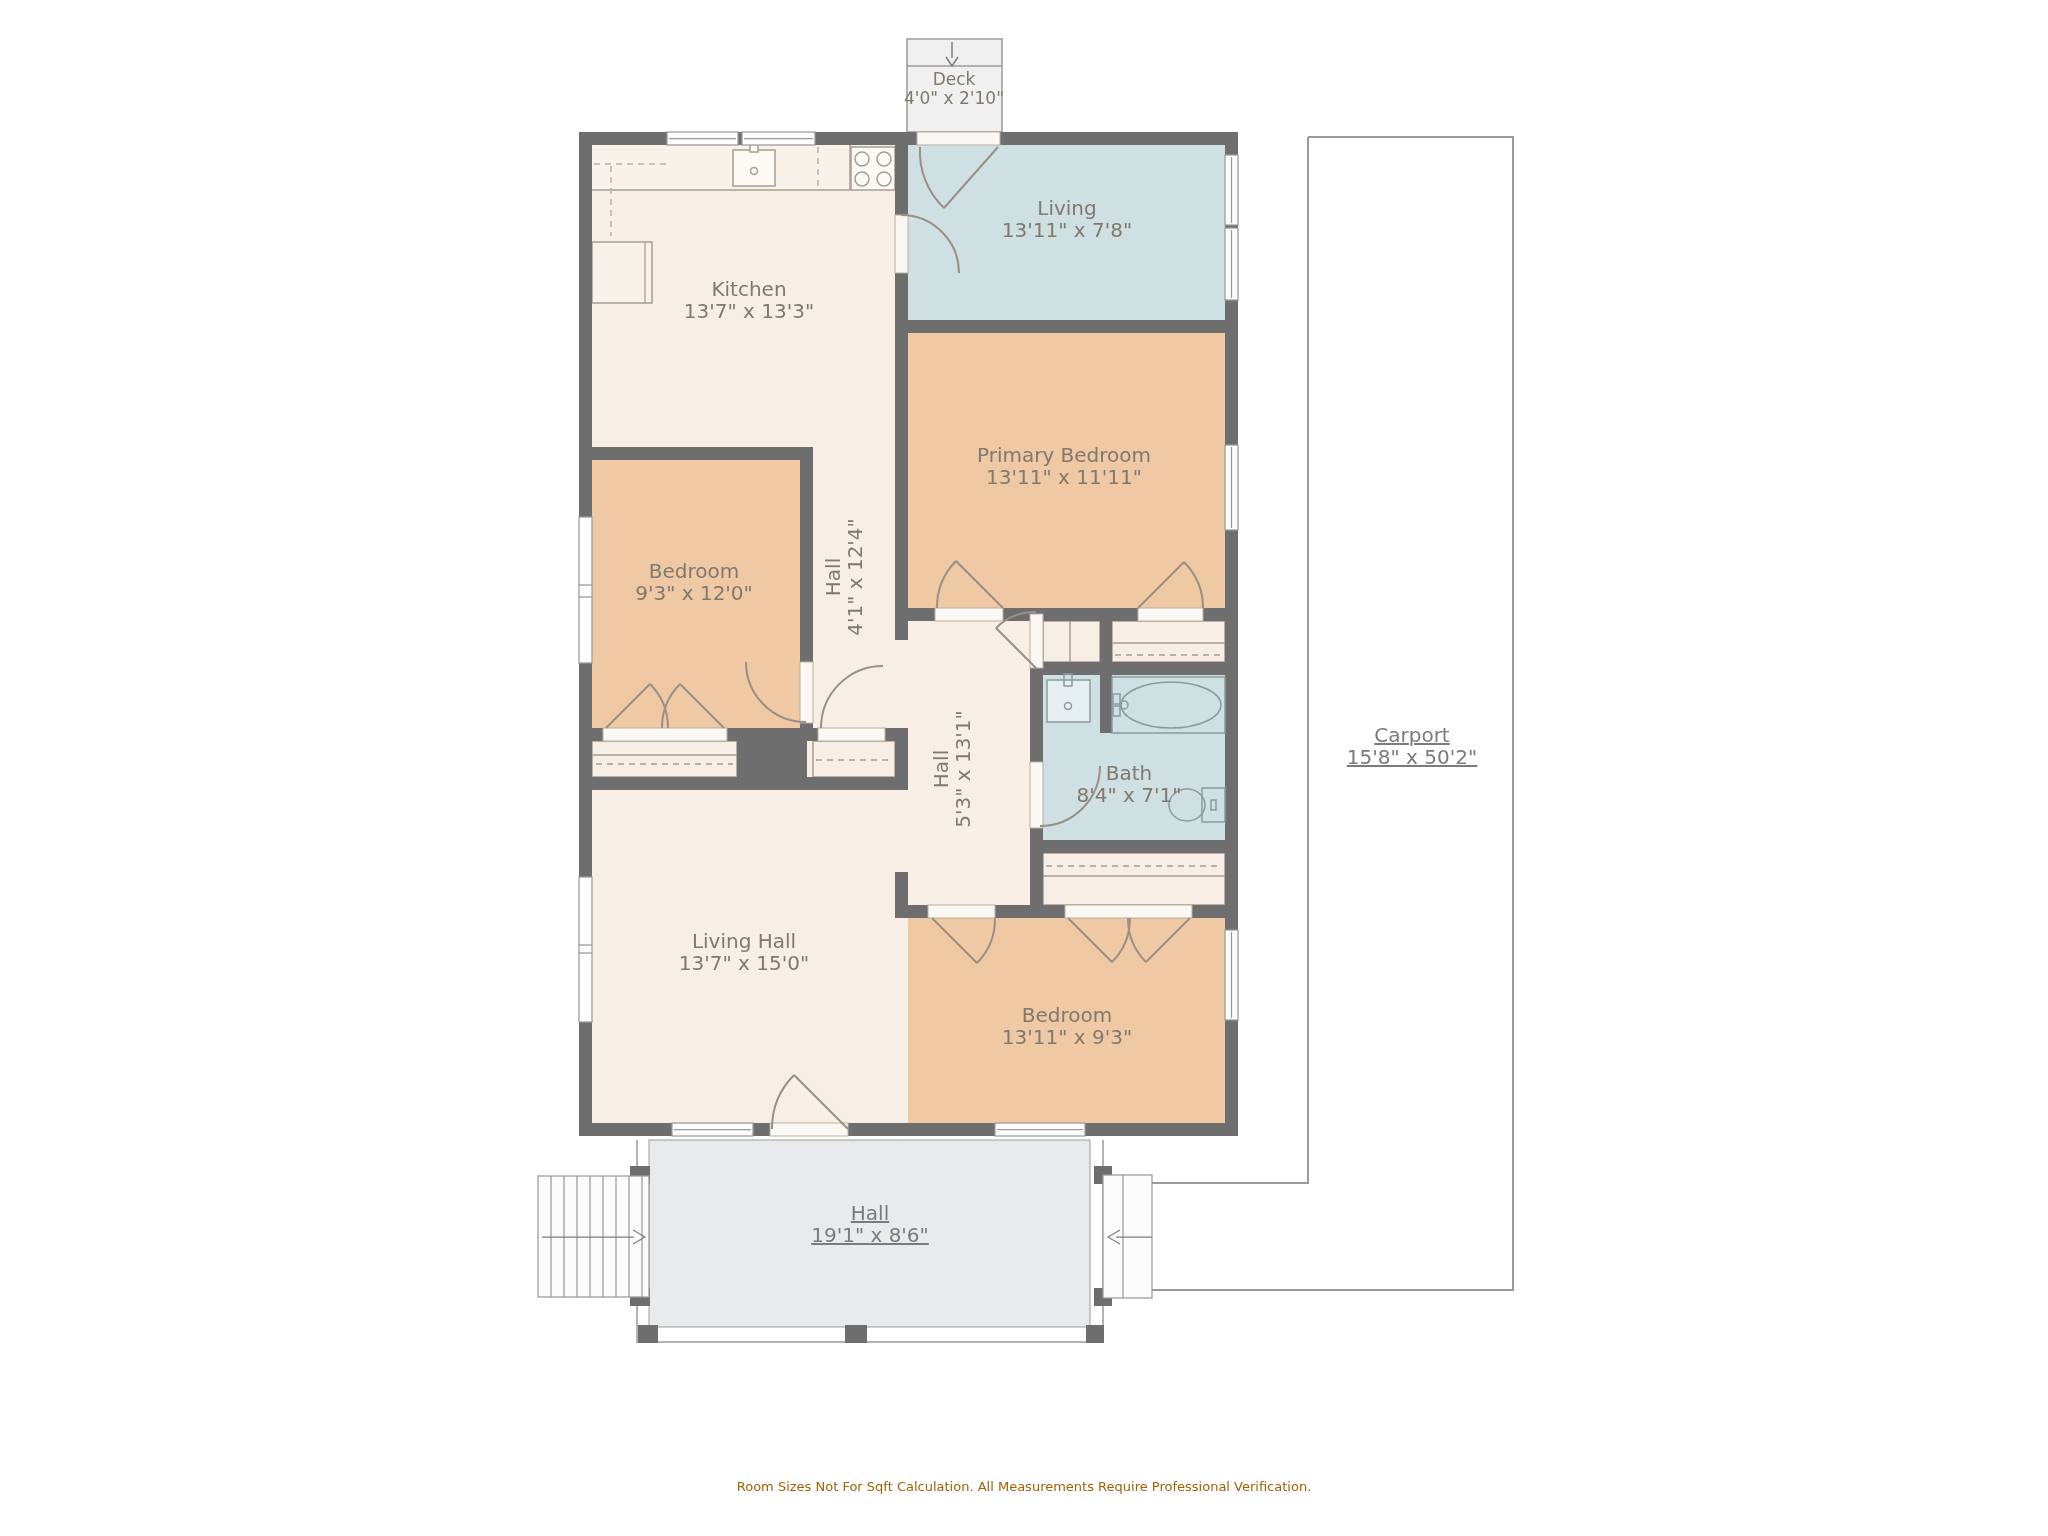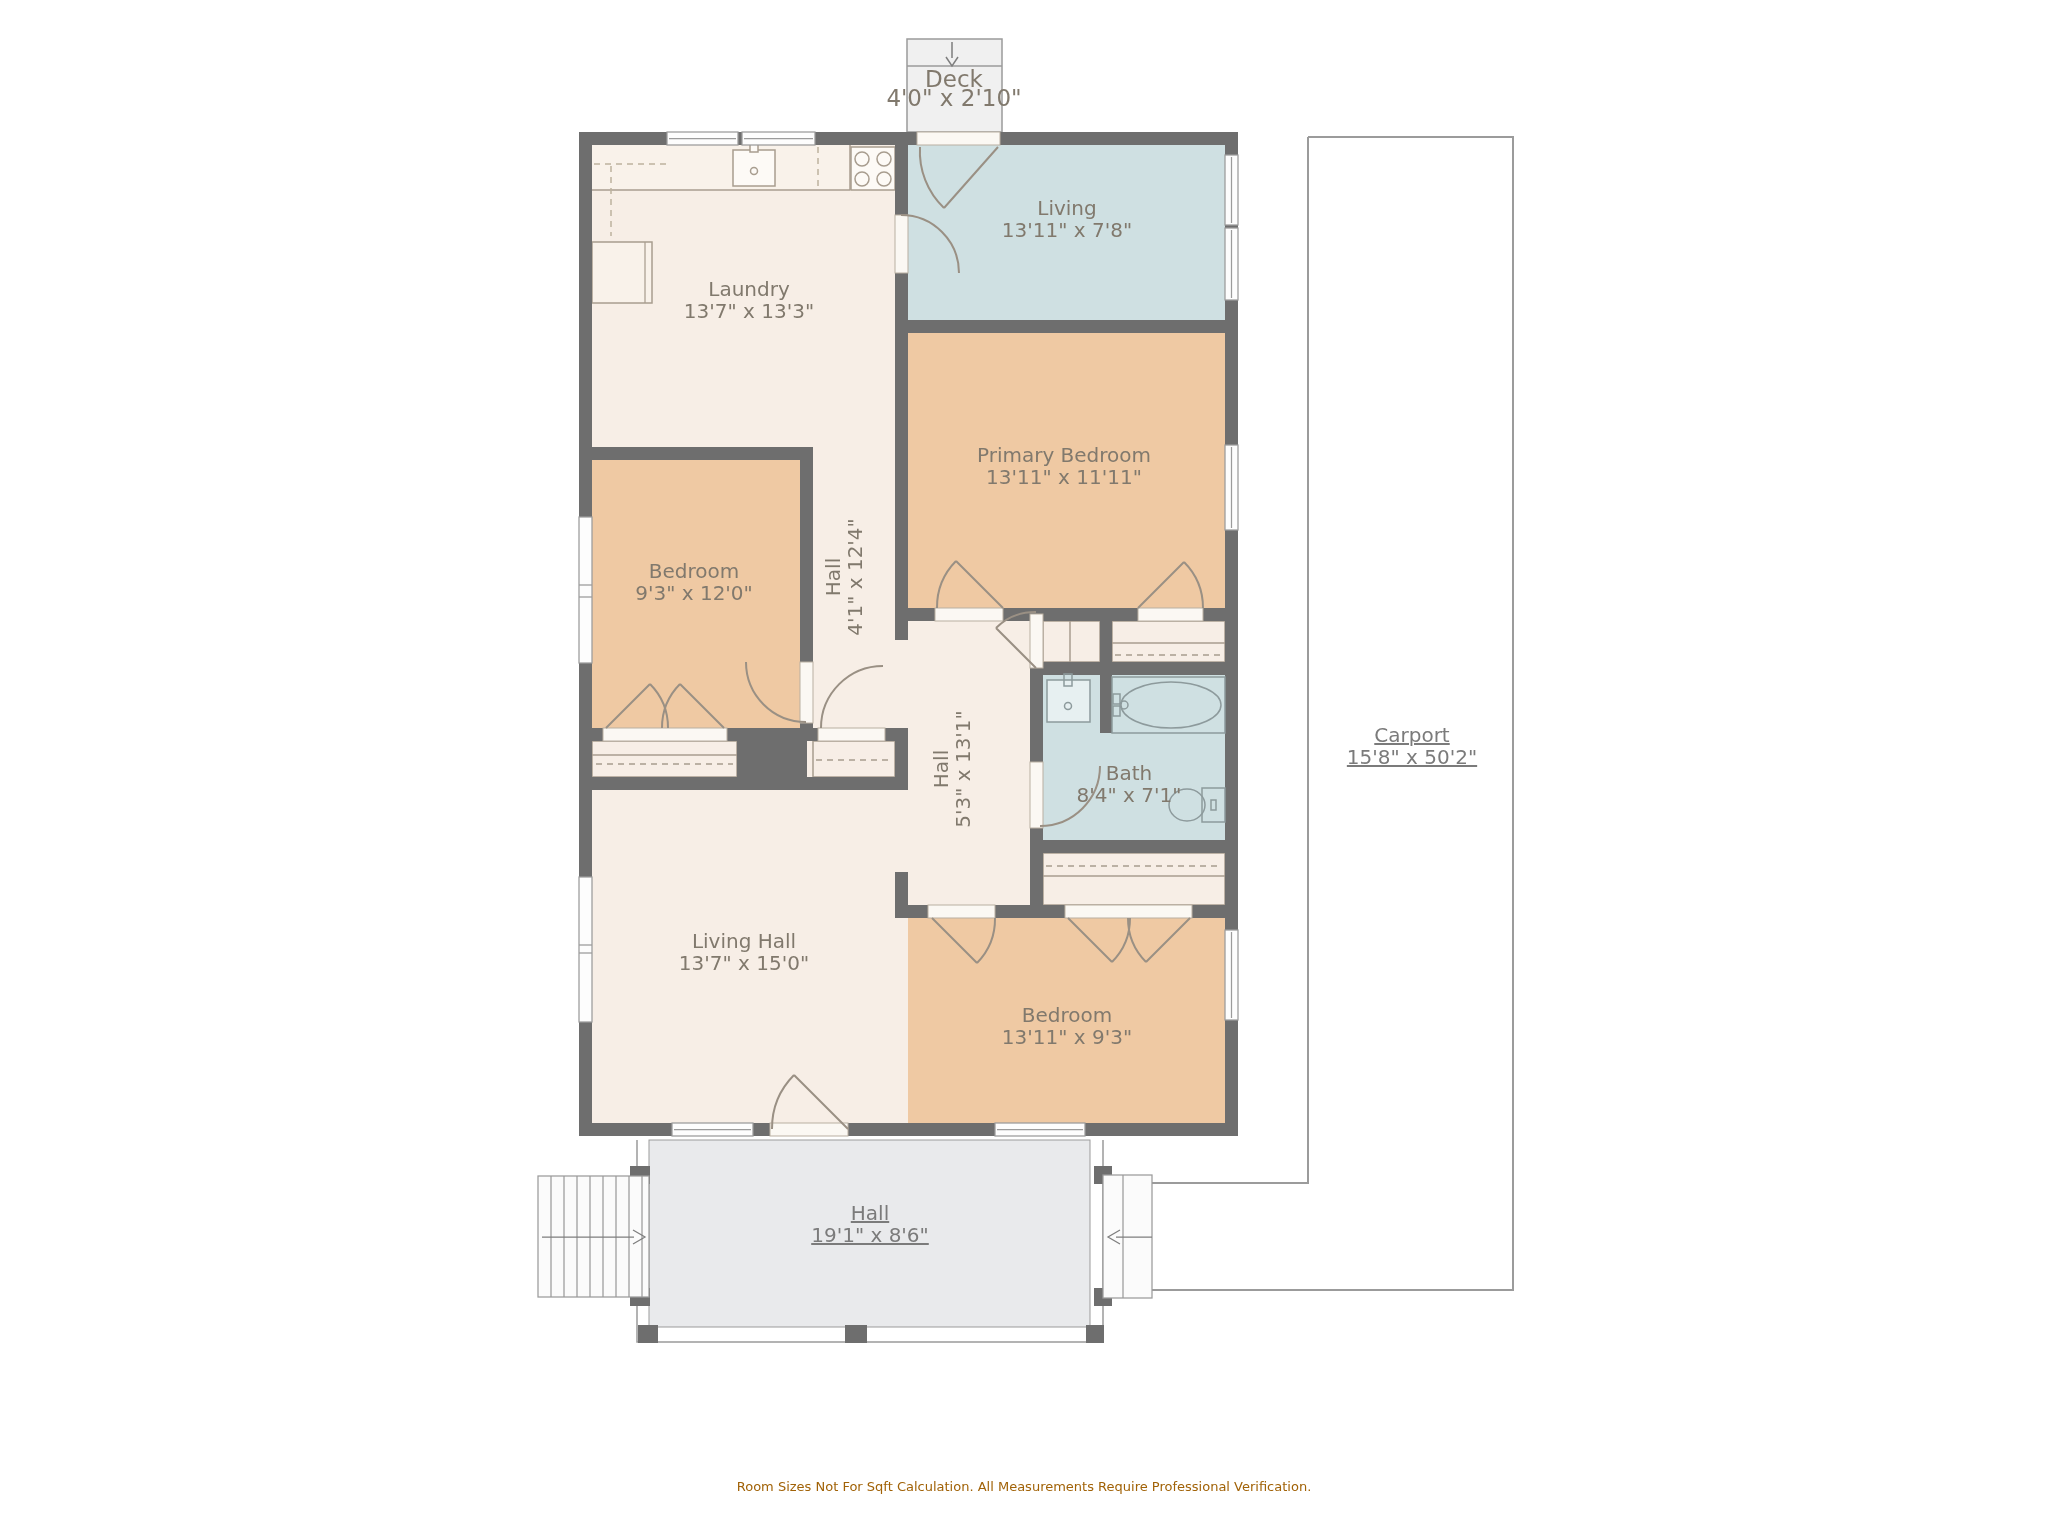--- a/index.html
+++ b/index.html
@@ -1,21 +1,21 @@
 <!DOCTYPE html>
 <html><head>
 <meta charset="utf-8">
 <style>
   html,body{margin:0;padding:0;background:#ffffff;}
   .canvas{position:relative;width:2048px;height:1536px;background:#ffffff;overflow:hidden;
           font-family:"DejaVu Sans",sans-serif;}
   .plan-svg{position:absolute;left:0;top:0;}
   .room-label{position:absolute;transform:translate(-50%,-50%);text-align:center;
               color:#81796d;font-size:20px;line-height:22px;white-space:nowrap;}
-  .room-label.small{font-size:23px;line-height:19px;}
+  .room-label.small{font-size:17px;line-height:19px;}
   .room-label.rot{transform:translate(-50%,-50%) rotate(-90deg);}
   .room-label.gray{color:#7b7b7b;text-decoration:underline;}
   .footer-note{position:absolute;left:1024px;top:1486px;transform:translate(-50%,-50%);
                color:#a16207;font-size:13px;white-space:nowrap;}
 </style>
 </head>
 <body>
 
 <div class="canvas">
 
@@ -228,21 +228,21 @@
   <div>Deck</div>
   <div>4'0" x 2'10"</div>
 </div>
 
 <div class="room-label" style="left:1067px;top:219px">
   <div>Living</div>
   <div>13'11" x 7'8"</div>
 </div>
 
 <div class="room-label" style="left:749px;top:300px">
-  <div>Laundry</div>
+  <div>Kitchen</div>
   <div>13'7" x 13'3"</div>
 </div>
 
 <div class="room-label" style="left:1064px;top:466px">
   <div>Primary Bedroom</div>
   <div>13'11" x 11'11"</div>
 </div>
 
 <div class="room-label" style="left:694px;top:582px">
   <div>Bedroom</div>

